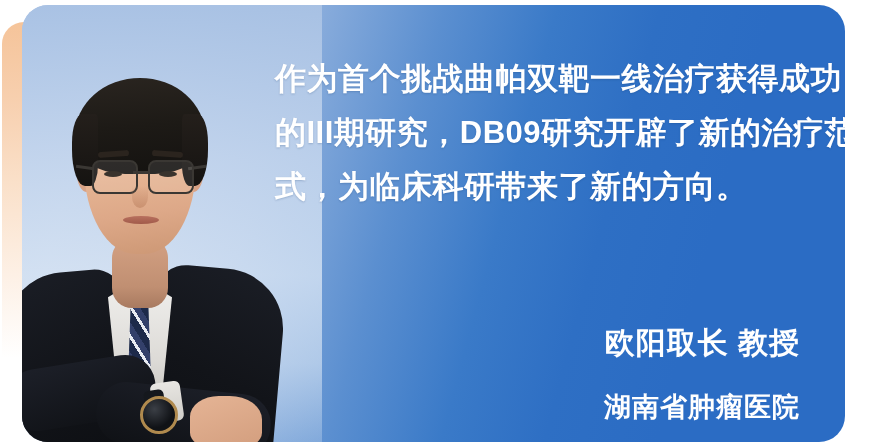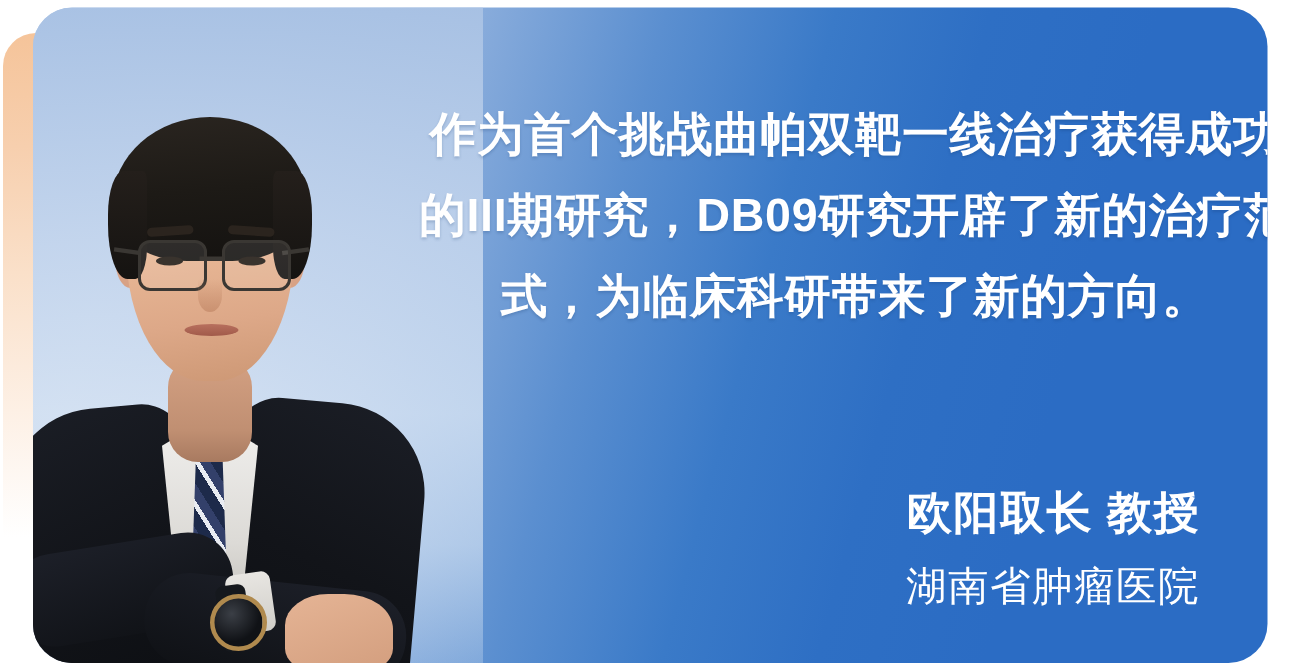--- a/index.html
+++ b/index.html
@@ -239,53 +239,52 @@
   .p-watch-face {
     left: 140px; top: 386px; width: 32px; height: 32px;
     background: radial-gradient(circle at 36% 32%, #3b3f46 0%, #101216 62%);
     border: 3px solid #b08a4e; border-radius: 50%;
   }
 
   
   .quote {
     position: absolute;
     left: 253px;
-    top: 58px;
+    top: 47px;
     width: 590px;
     color: #ffffff;
     font-size: 31px;
     font-weight: bold;
     line-height: 54px;
     letter-spacing: 0.5px;
     white-space: pre-line;
     text-shadow: 0 1px 2px rgba(20,55,105,0.22);
-    text-align: center;
   }
 
   
   .attrib {
     position: absolute;
     right: 45px;
     top: 318px;
     width: 520px;
     text-align: right;
     color: #ffffff;
   }
   .attrib-name {
     font-size: 30px;
     font-weight: bold;
     letter-spacing: 1px;
     line-height: 40px;
   }
   .attrib-org {
     font-size: 27px;
-    font-weight: normal;
+    font-weight: bold;
     letter-spacing: 1px;
     line-height: 40px;
-    margin-top: 8px;
+    margin-top: 24px;
   }
 </style>
 </head>
 <body>
 
 <div id="stage">
 
   <div class="accent-card"></div>
 
   <div class="main-card">

